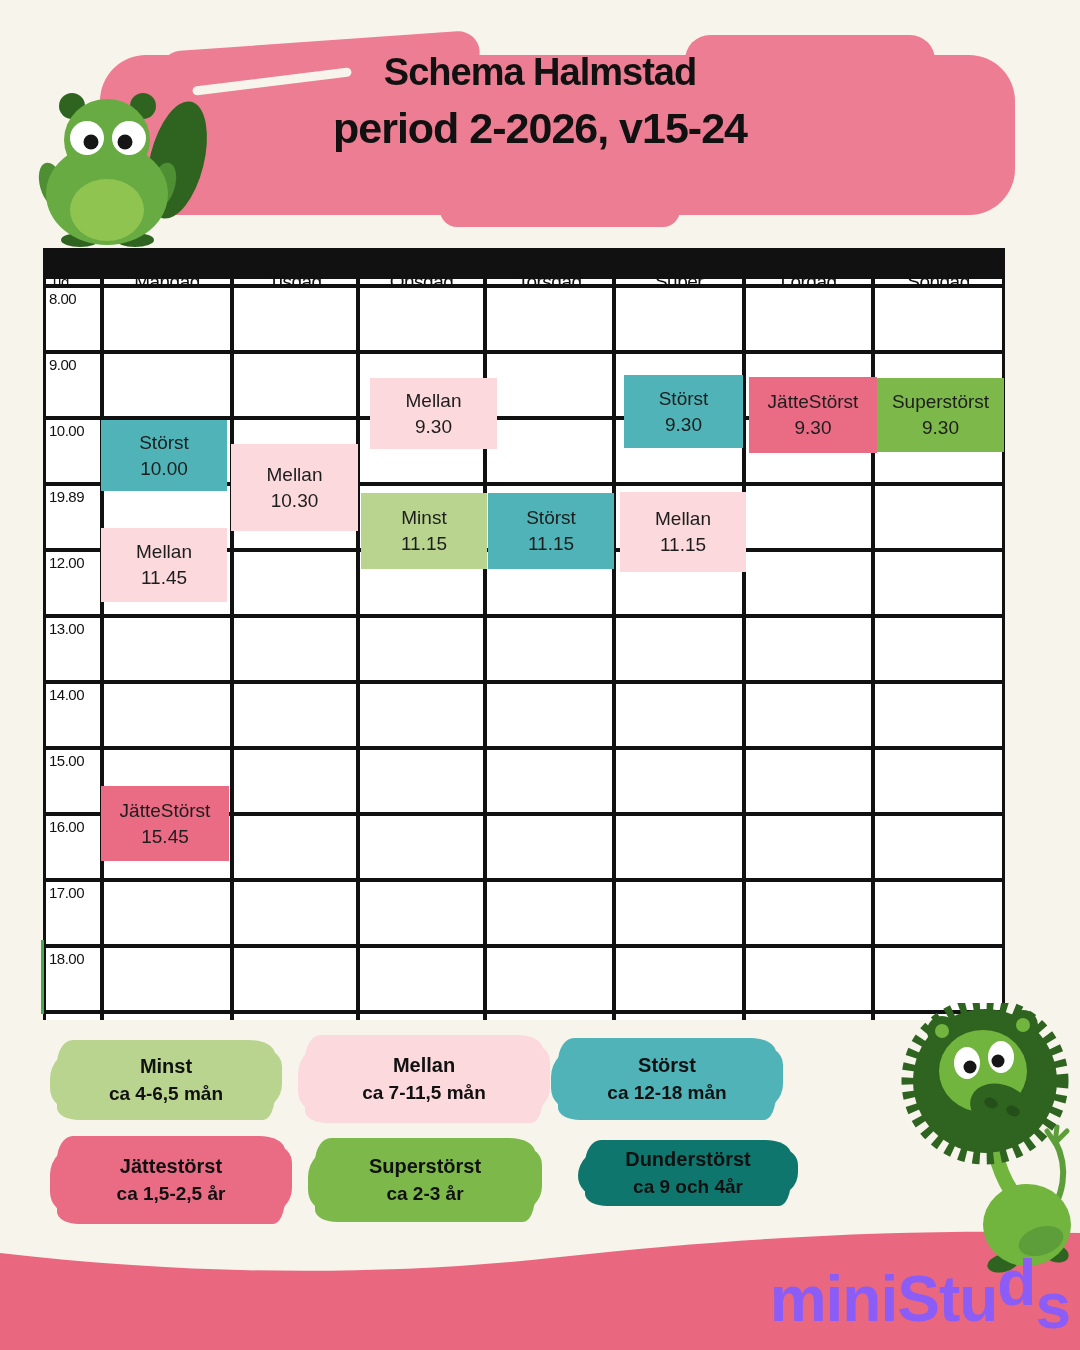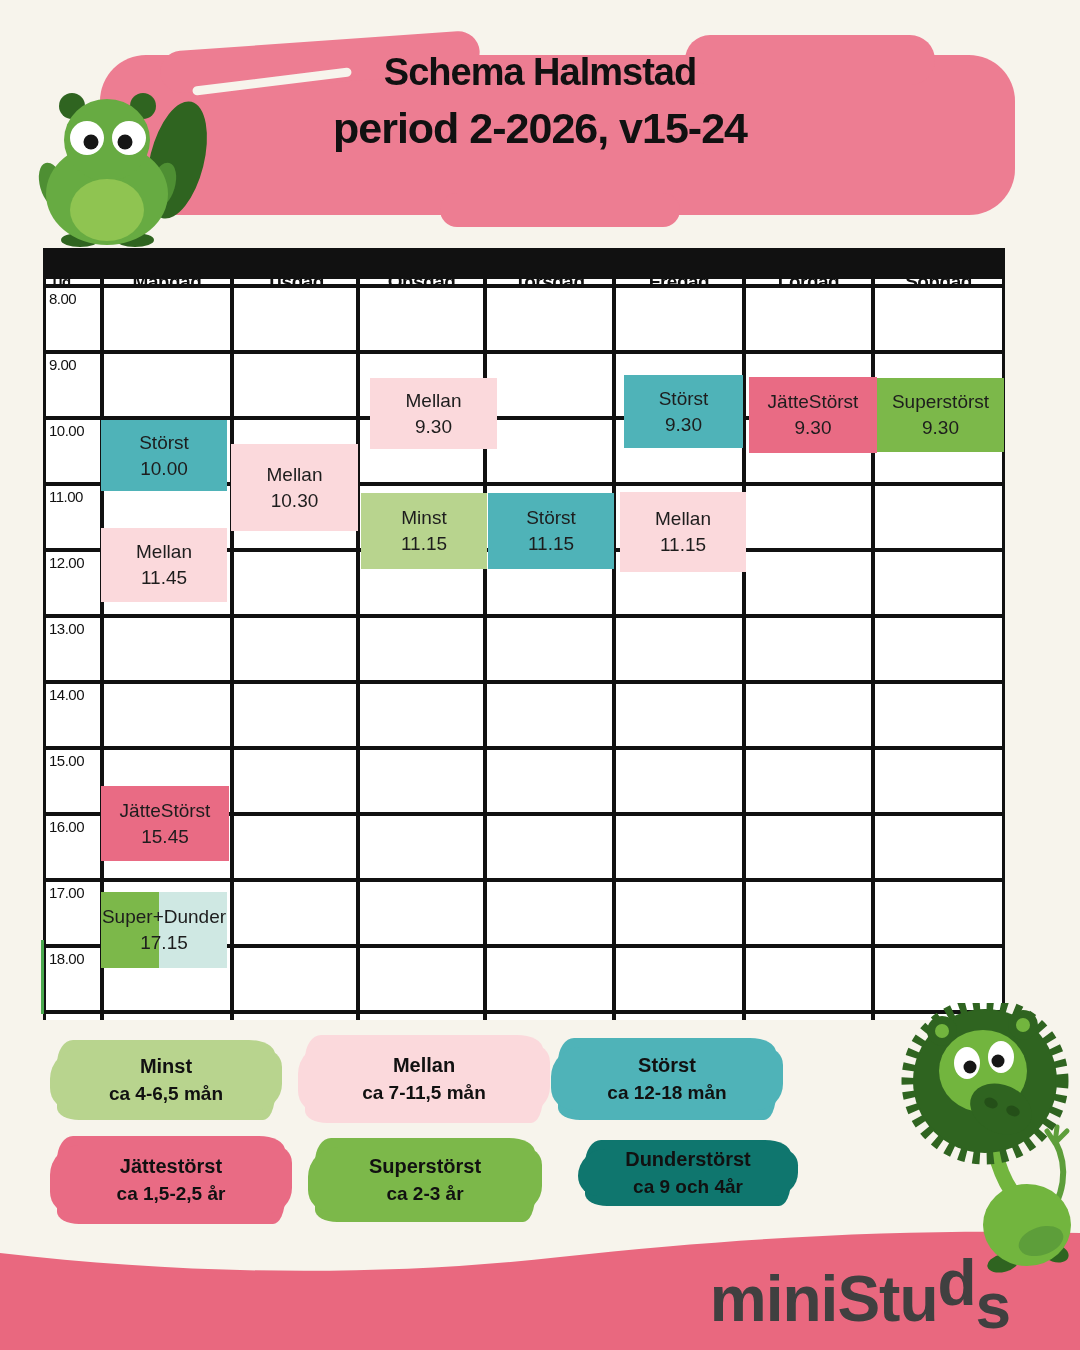--- a/index.html
+++ b/index.html
@@ -21,42 +21,42 @@
   .title-1{font-size:38px;font-weight:bold;letter-spacing:-1px;line-height:1.1;}
   .title-2{font-size:43px;font-weight:bold;letter-spacing:-1px;margin-top:10px;}
 
   
   .schedule{position:absolute;left:43px;top:248px;width:962px;height:772px;box-sizing:border-box;
             display:grid;grid-template-columns:54px 126px 122px 123px 125px 126px 125px 127px;
             grid-template-rows:33px;grid-auto-rows:62px;gap:4px;background:#111;
             border:3px solid #111;border-bottom:none;overflow:hidden;z-index:3;}
   .cell{background:#fff;}
   .cell.th{display:flex;align-items:center;justify-content:center;
-           font-weight:bold;font-size:19px;letter-spacing:-0.5px;margin-top:28px;}
+           font-weight:normal;font-size:19px;letter-spacing:-0.5px;margin-top:28px;}
   .cell.th.tid{justify-content:flex-start;padding-left:4px;font-size:15px;box-sizing:border-box;}
   .cell.time{font-weight:normal;font-size:15px;padding:2px 0 0 3px;box-sizing:border-box;
              letter-spacing:-0.5px;}
   .green-artifact{position:absolute;left:41px;top:940px;width:3px;height:74px;background:#4aa94e;z-index:4;}
 
   
   .event{position:absolute;display:flex;flex-direction:column;align-items:center;justify-content:center;
          font-size:19px;color:#1d1d1d;line-height:26px;z-index:4;white-space:nowrap;text-align:center;}
 
   
   .blob{position:absolute;border-radius:16px 26px 12px 22px / 24px 14px 26px 12px;z-index:2;
         display:flex;flex-direction:column;align-items:center;justify-content:center;
         font-weight:bold;text-align:center;line-height:27px;}
   .blob::before{content:"";position:absolute;top:9px;bottom:10px;left:-7px;right:-7px;
         background:inherit;border-radius:30px 18px 26px 22px;z-index:-1;}
   .blob .l1{font-size:20px;} .blob .l2{font-size:19px;}
 
   
   .wave{position:absolute;left:0;bottom:0;width:1080px;height:125px;z-index:5;}
-  .logo{position:absolute;left:650px;top:1262px;width:420px;text-align:center;z-index:7;
-        font-size:64px;font-weight:bold;letter-spacing:-1px;color:#404040;}
+  .logo{position:absolute;left:650px;top:1262px;width:420px;text-align:right;z-index:7;
+        font-size:64px;font-weight:bold;letter-spacing:-1px;color:#8b5cf6;}
   .logo span{position:relative;display:inline-block;}
   .logo .up{top:-16px;} .logo .down{top:7px;}
 
   .mascot{position:absolute;z-index:6;}
   .mascot.beaver{left:25px;top:88px;z-index:2;}
   .mascot.lion{left:895px;top:1003px;}
 </style>
 </head>
 <body>
 
@@ -87,21 +87,21 @@
     <circle cx="66" cy="54" r="7.5" fill="#161616"></circle>
     <circle cx="100" cy="54" r="7.5" fill="#161616"></circle>
   </svg>
 
   <div class="schedule">
     <div class="cell th tid">Tid</div>
     <div class="cell th">Måndag</div>
     <div class="cell th">Tisdag</div>
     <div class="cell th">Onsdag</div>
     <div class="cell th">Torsdag</div>
-    <div class="cell th">Fredag</div>
+    <div class="cell th">Super</div>
     <div class="cell th">Lördag</div>
     <div class="cell th">Söndag</div>
   <div class="cell time">8.00</div>
       <div class="cell"></div>
       <div class="cell"></div>
       <div class="cell"></div>
       <div class="cell"></div>
       <div class="cell"></div>
       <div class="cell"></div>
       <div class="cell"></div>
@@ -114,21 +114,21 @@
       <div class="cell"></div>
       <div class="cell"></div>
       <div class="cell time">10.00</div>
       <div class="cell"></div>
       <div class="cell"></div>
       <div class="cell"></div>
       <div class="cell"></div>
       <div class="cell"></div>
       <div class="cell"></div>
       <div class="cell"></div>
-      <div class="cell time">11.00</div>
+      <div class="cell time">19.89</div>
       <div class="cell"></div>
       <div class="cell"></div>
       <div class="cell"></div>
       <div class="cell"></div>
       <div class="cell"></div>
       <div class="cell"></div>
       <div class="cell"></div>
       <div class="cell time">12.00</div>
       <div class="cell"></div>
       <div class="cell"></div>
@@ -200,24 +200,20 @@
     <span>Störst</span>
       <span>10.00</span>
   </div>
   <div class="event" style="left: 101px; top: 528px; width: 126px; height: 74px; background: rgb(251, 217, 220);">
     <span>Mellan</span>
       <span>11.45</span>
   </div>
   <div class="event" style="left: 101px; top: 786px; width: 128px; height: 75px; background: rgb(233, 107, 132);">
     <span>JätteStörst</span>
       <span>15.45</span>
-  </div>
-  <div class="event" style="left: 101px; top: 892px; width: 126px; height: 76px; background: linear-gradient(to right, rgb(124, 184, 74) 0px, rgb(124, 184, 74) 46%, rgb(207, 232, 227) 46%, rgb(207, 232, 227) 100%);">
-    <span>Super+Dunder</span>
-      <span>17.15</span>
   </div>
   <div class="event" style="left: 231px; top: 444px; width: 127px; height: 87px; background: rgb(251, 217, 220);">
     <span>Mellan</span>
       <span>10.30</span>
   </div>
   <div class="event" style="left: 370px; top: 378px; width: 127px; height: 71px; background: rgb(251, 217, 220);">
     <span>Mellan</span>
       <span>9.30</span>
   </div>
   <div class="event" style="left: 361px; top: 493px; width: 126px; height: 76px; background: rgb(184, 212, 142);">

